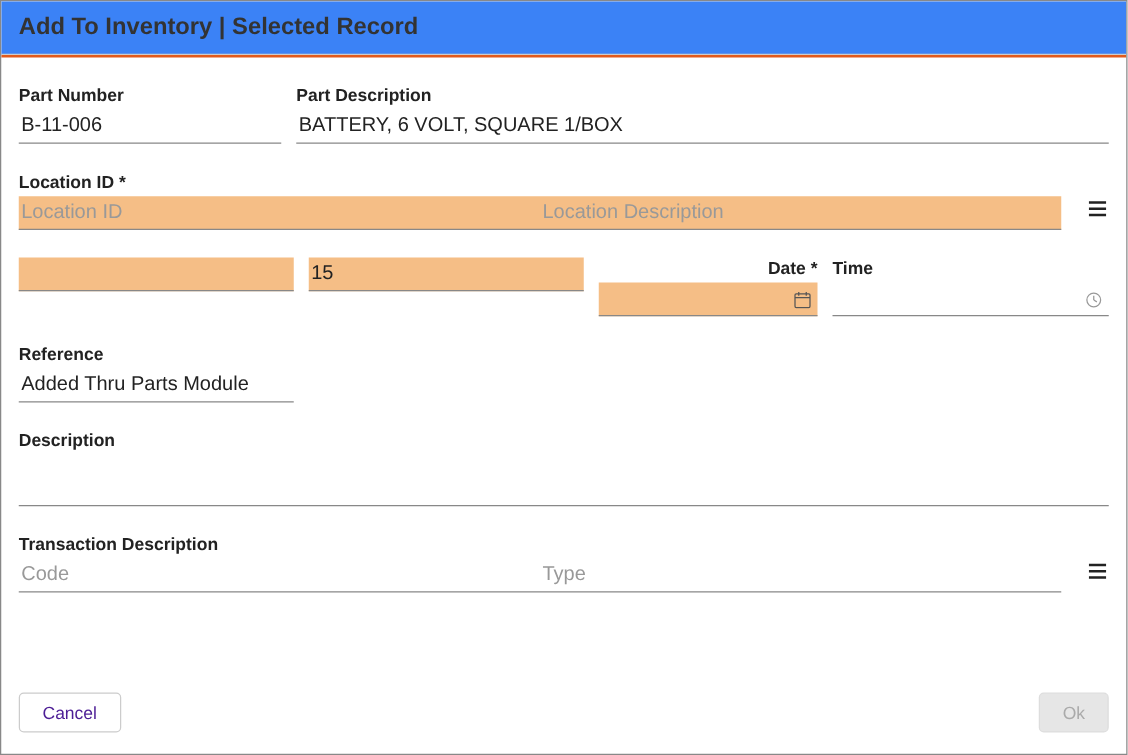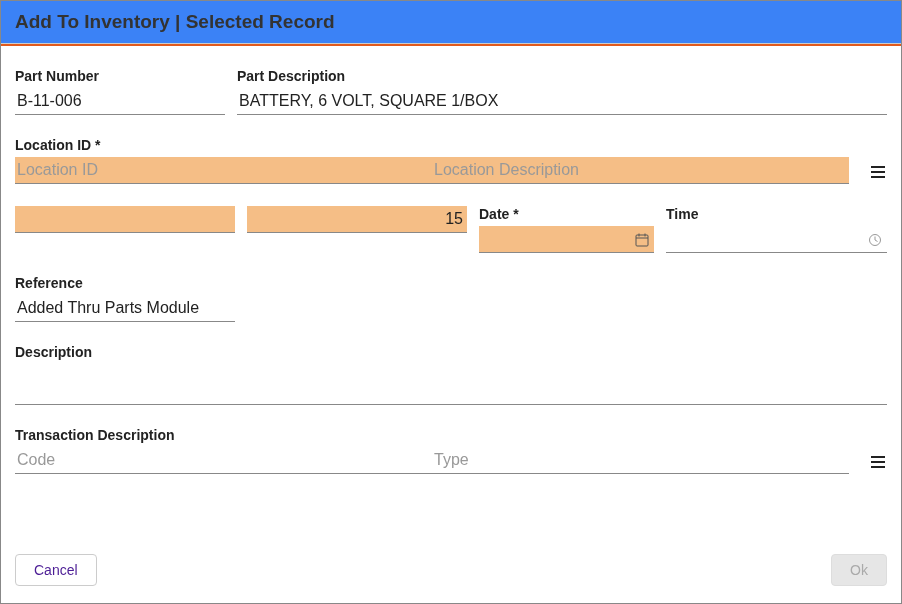--- a/index.html
+++ b/index.html
@@ -51,24 +51,23 @@
     background: transparent;
     outline: none;
     width: 100%;
     color: #222;
   }
   .input-line::placeholder { color: #999; }
   .input-required {
     background: #f5be86;
     border-bottom: 1px solid #888;
   }
-  .input-right { text-align: right; padding-right: 4px; }
+  .input-right { text-align: left; padding-right: 4px; }
   .lookup-wrap {
     display: flex;
-    align-items: flex-end;
     gap: 16px;
     width: 100%;
   }
   .lookup-inputs {
     display: flex;
     flex: 1;
     gap: 0;
   }
   .lookup-inputs .input-line { flex: 1; }
   .lookup-inputs .input-line + .input-line { }
@@ -124,21 +123,21 @@
     color: #aaa;
     border: 1px solid #ddd;
     cursor: default;
   }
   
   .w-part-number { width: 210px; }
   .w-part-desc { flex: 1; }
   .w-full { width: 100%; }
   .w-qty { width: 220px; }
   .w-cost { width: 220px; }
-  .w-date { width: 175px; }
+  .w-date { width: 175px; align-items: flex-end; }
   .w-time { flex: 1; }
   .w-ref { width: 220px; }
   .w-vendor { flex: 1; }
 </style>
 </head>
 <body>
 
 <div class="titlebar">Add To Inventory | Selected Record</div>
 <div class="orange-rule"></div>
 

